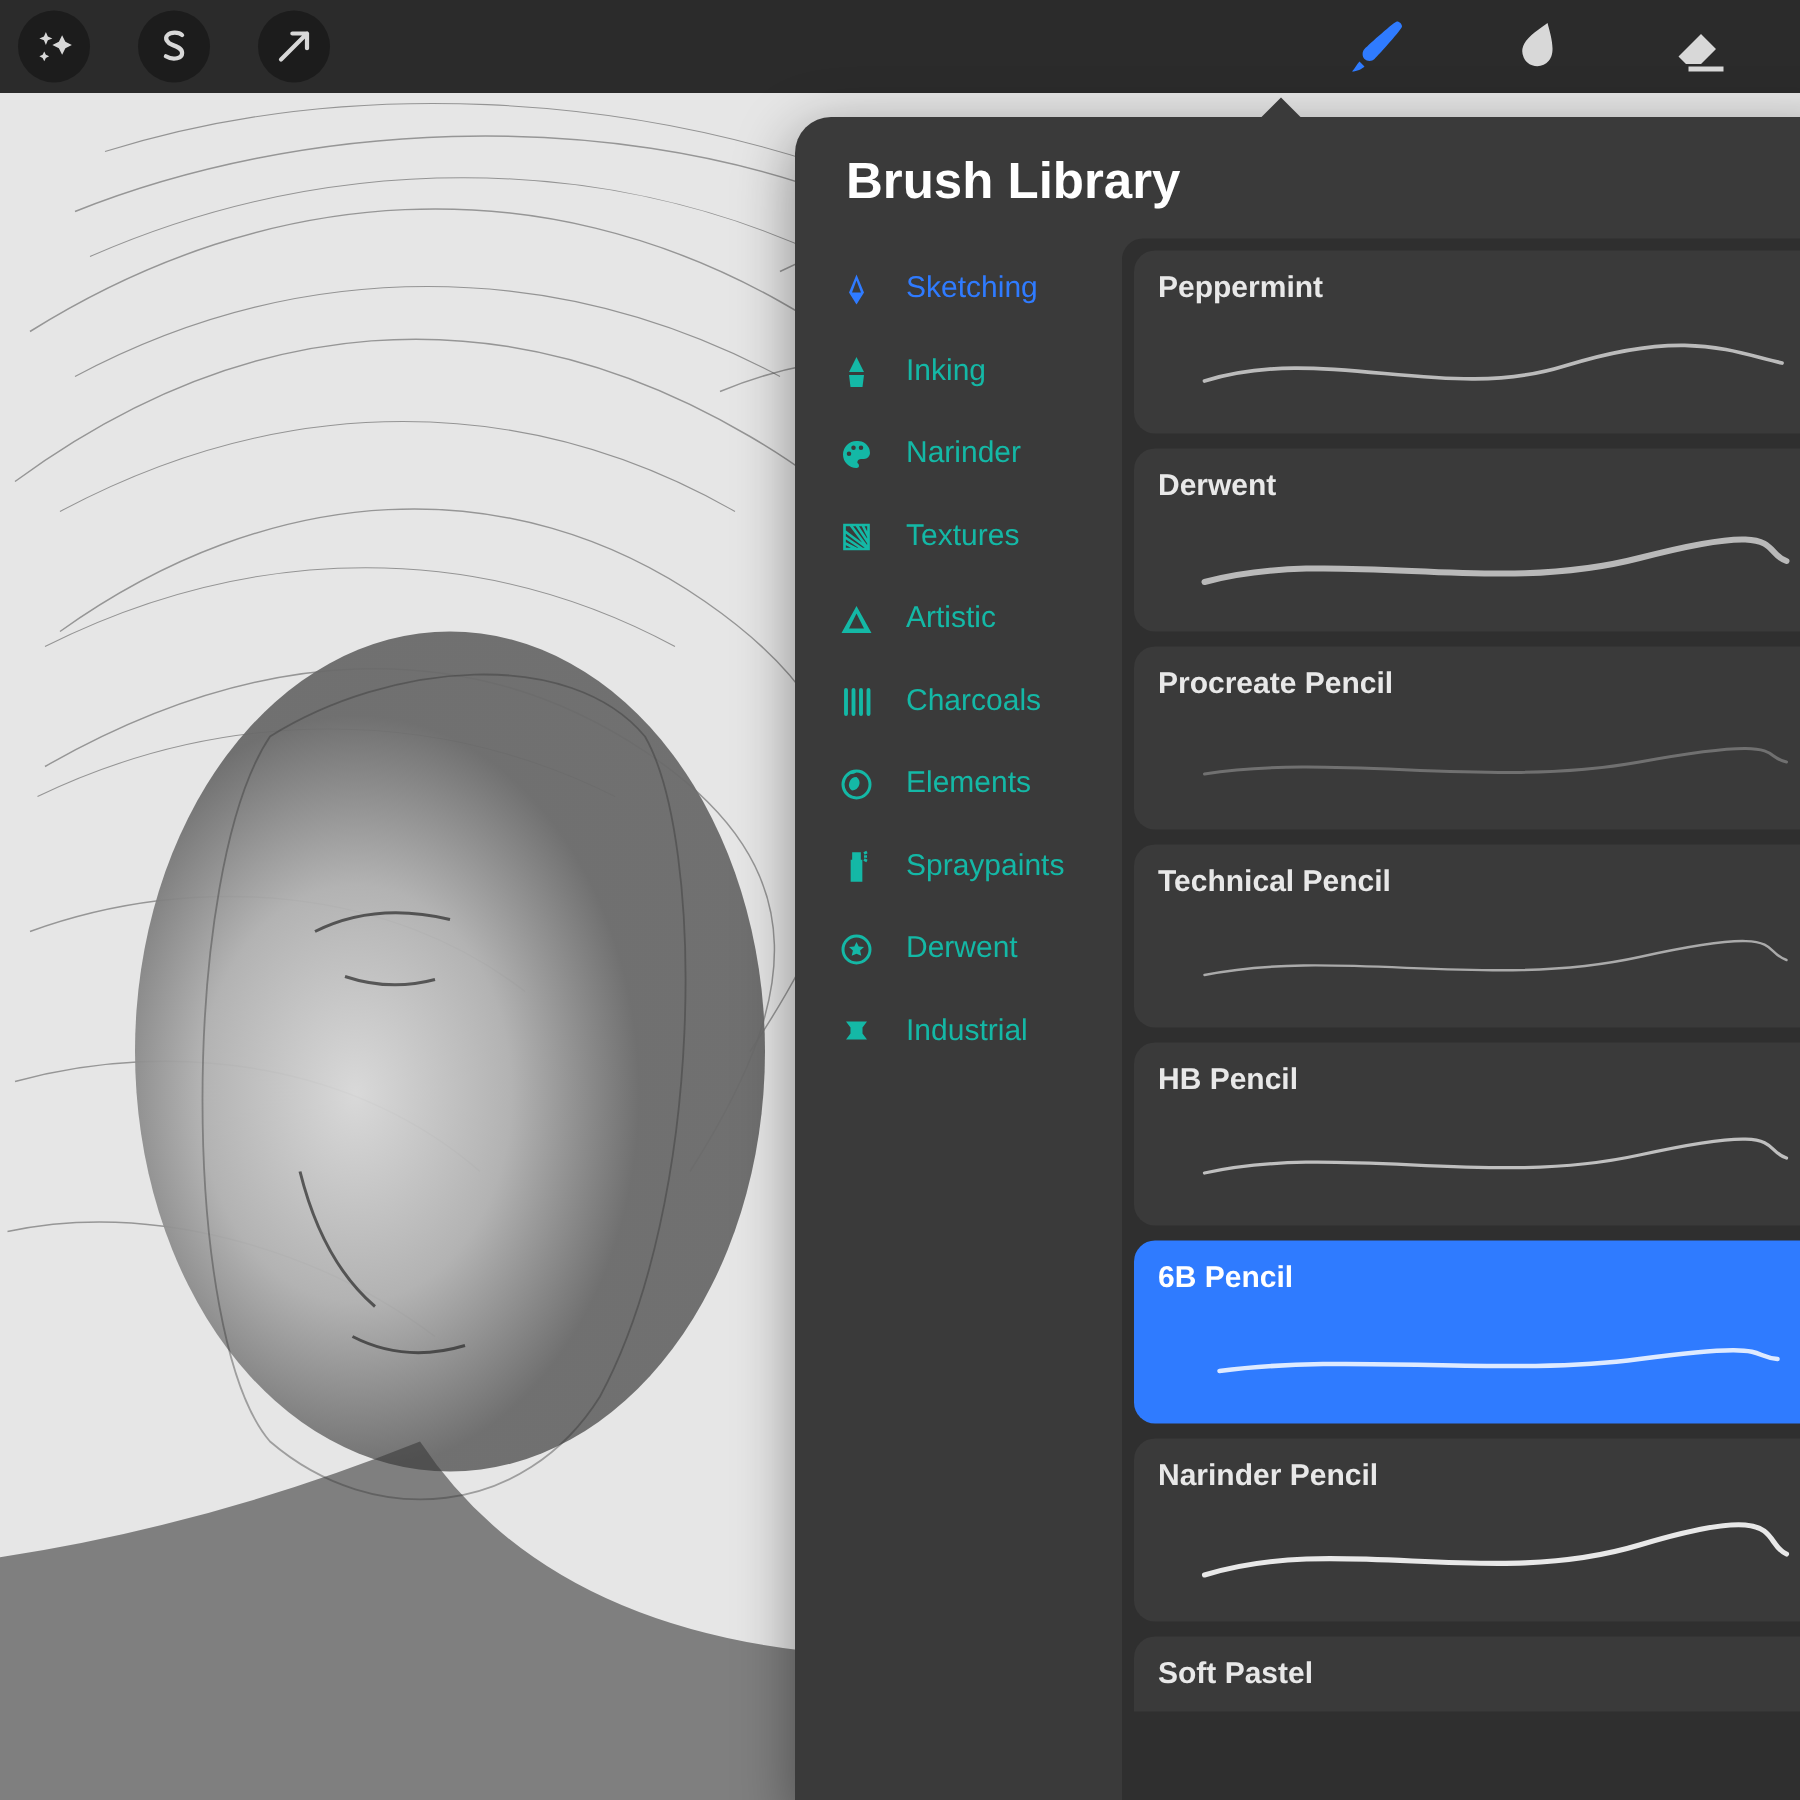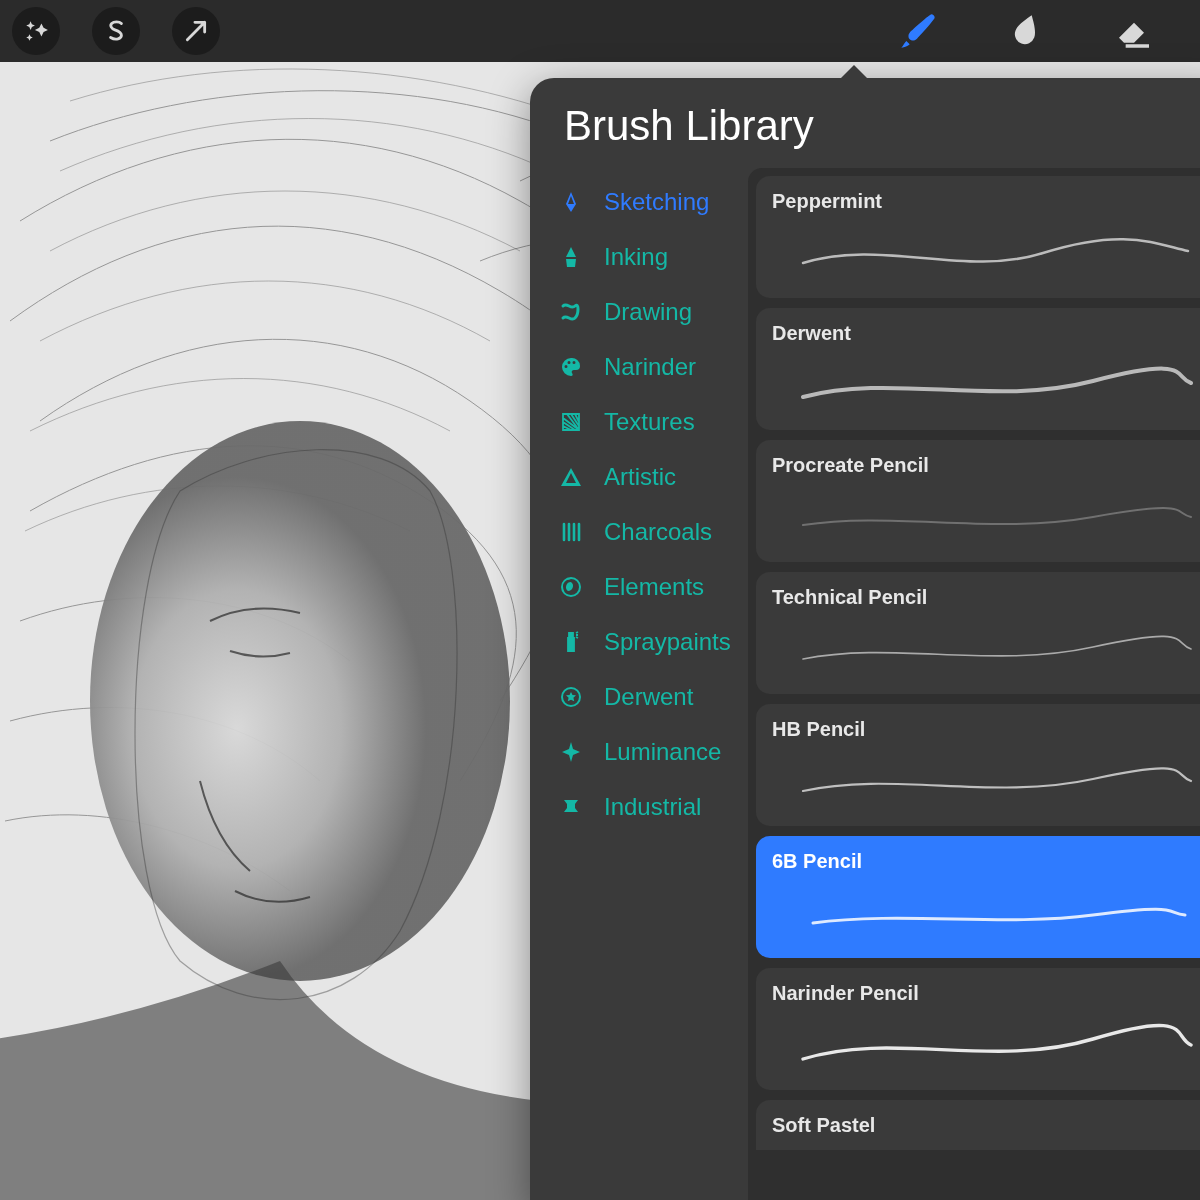--- a/index.html
+++ b/index.html
@@ -71,22 +71,22 @@
     left: 310px;
     width: 0; height: 0;
     border-left: 14px solid transparent;
     border-right: 14px solid transparent;
     border-bottom: 14px solid #3a3a3a;
   }
   .panel-header {
     padding: 24px 34px 18px 34px;
   }
   .panel-title {
-    font-size: 42px;
-    font-weight: 400;
+    font-size: 34px;
+    font-weight: 700;
     color: #fff;
   }
   .panel-body {
     display: flex;
     flex: 1;
     min-height: 0;
   }
 
   
   .categories {
@@ -102,21 +102,21 @@
     cursor: pointer;
     color: #14b8a6;
   }
   .cat.active { color: #2f7bff; }
   .cat-icon {
     width: 30px; height: 30px;
     display: flex; align-items: center; justify-content: center;
     margin-right: 18px;
   }
   .cat-icon svg { width: 24px; height: 24px; fill: currentColor; }
-  .cat-label { font-size: 24px; font-weight: 400; }
+  .cat-label { font-size: 20px; font-weight: 400; }
   .cat.active .cat-label { color: #2f7bff; }
 
   
   .brushes {
     flex: 1;
     background: #2f2f2f;
     border-radius: 14px 0 0 0;
     padding: 8px 0 8px 8px;
     overflow: hidden;
   }
@@ -247,28 +247,20 @@
 
       <div class="cat">
         <span class="cat-icon">
             <svg viewBox="0 0 24 24">
               <path d="M12 2l5 10H7l5-10zm-5 12h10l-1 8H8l-1-8z"></path>
             </svg>
           </span>
         <span class="cat-label">Inking</span>
       </div>
 
-      <div class="cat">
-        <span class="cat-icon">
-            <svg viewBox="0 0 24 24">
-              <path d="M4 6c4-4 8 4 12 0s4 8 0 12-8-4-12 0" stroke="currentColor" stroke-width="3" fill="none" stroke-linecap="round"></path>
-            </svg>
-          </span>
-        <span class="cat-label">Drawing</span>
-      </div>
 
 
       <div class="cat">
         <span class="cat-icon">
             <svg viewBox="0 0 24 24">
               <path d="M12 3a9 9 0 100 18c2 0 2-2 1-3s0-3 2-3h2a4 4 0 004-4 8 8 0 00-9-8zM7 10a1.5 1.5 0 110 3 1.5 1.5 0 010-3zm3-4a1.5 1.5 0 110 3 1.5 1.5 0 010-3zm5 0a1.5 1.5 0 110 3 1.5 1.5 0 010-3z"></path>
             </svg>
           </span>
         <span class="cat-label">Narinder</span>
       </div>
@@ -324,28 +316,20 @@
       <div class="cat">
         <span class="cat-icon">
             <svg viewBox="0 0 24 24">
               <circle cx="12" cy="12" r="9" fill="none" stroke="currentColor" stroke-width="2"></circle>
               <path d="M12 7l1.5 3 3.5.3-2.6 2.4.8 3.5L12 14.8 8.8 16.2l.8-3.5L7 10.3l3.5-.3L12 7z"></path>
             </svg>
           </span>
         <span class="cat-label">Derwent</span>
       </div>
 
-      <div class="cat">
-        <span class="cat-icon">
-            <svg viewBox="0 0 24 24">
-              <path d="M12 2l2 7 7 3-7 3-2 7-2-7-7-3 7-3 2-7z"></path>
-            </svg>
-          </span>
-        <span class="cat-label">Luminance</span>
-      </div>
 
       <div class="cat">
         <span class="cat-icon">
             <svg viewBox="0 0 24 24">
               <path d="M5 5h14l-3 4v4l3 4H5l3-4V9L5 5z"></path>
             </svg>
           </span>
         <span class="cat-label">Industrial</span>
       </div>
 

